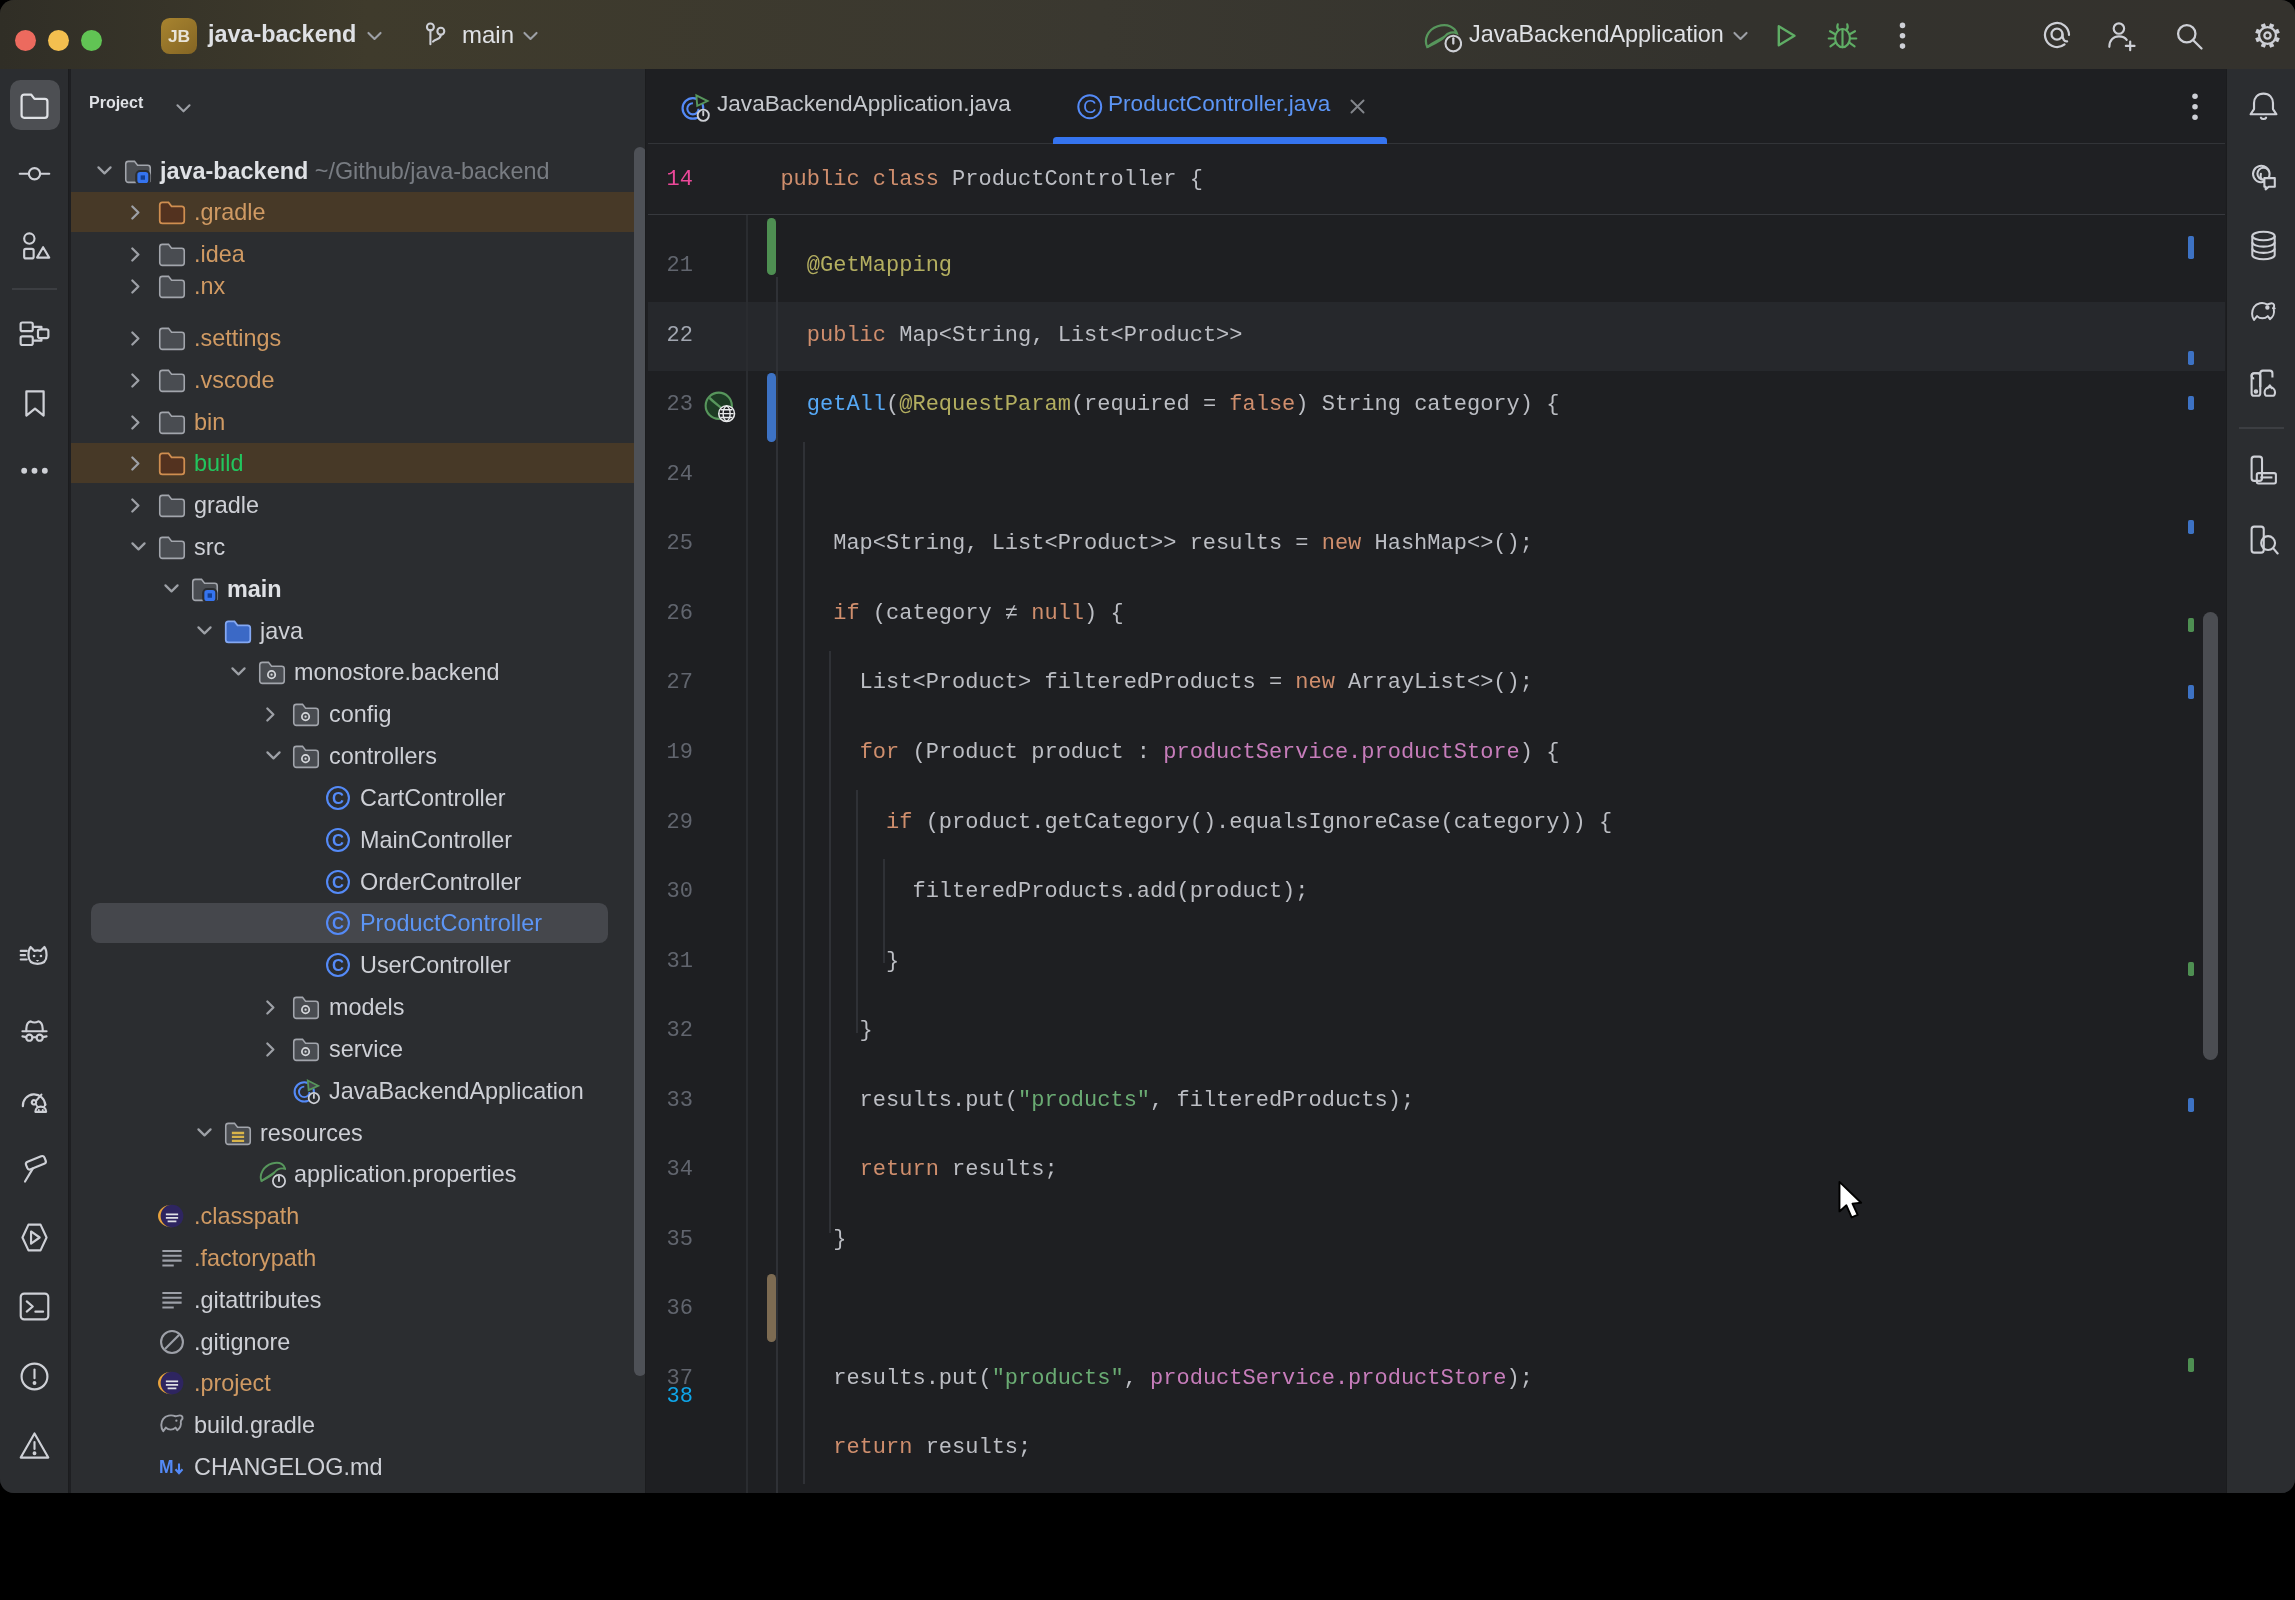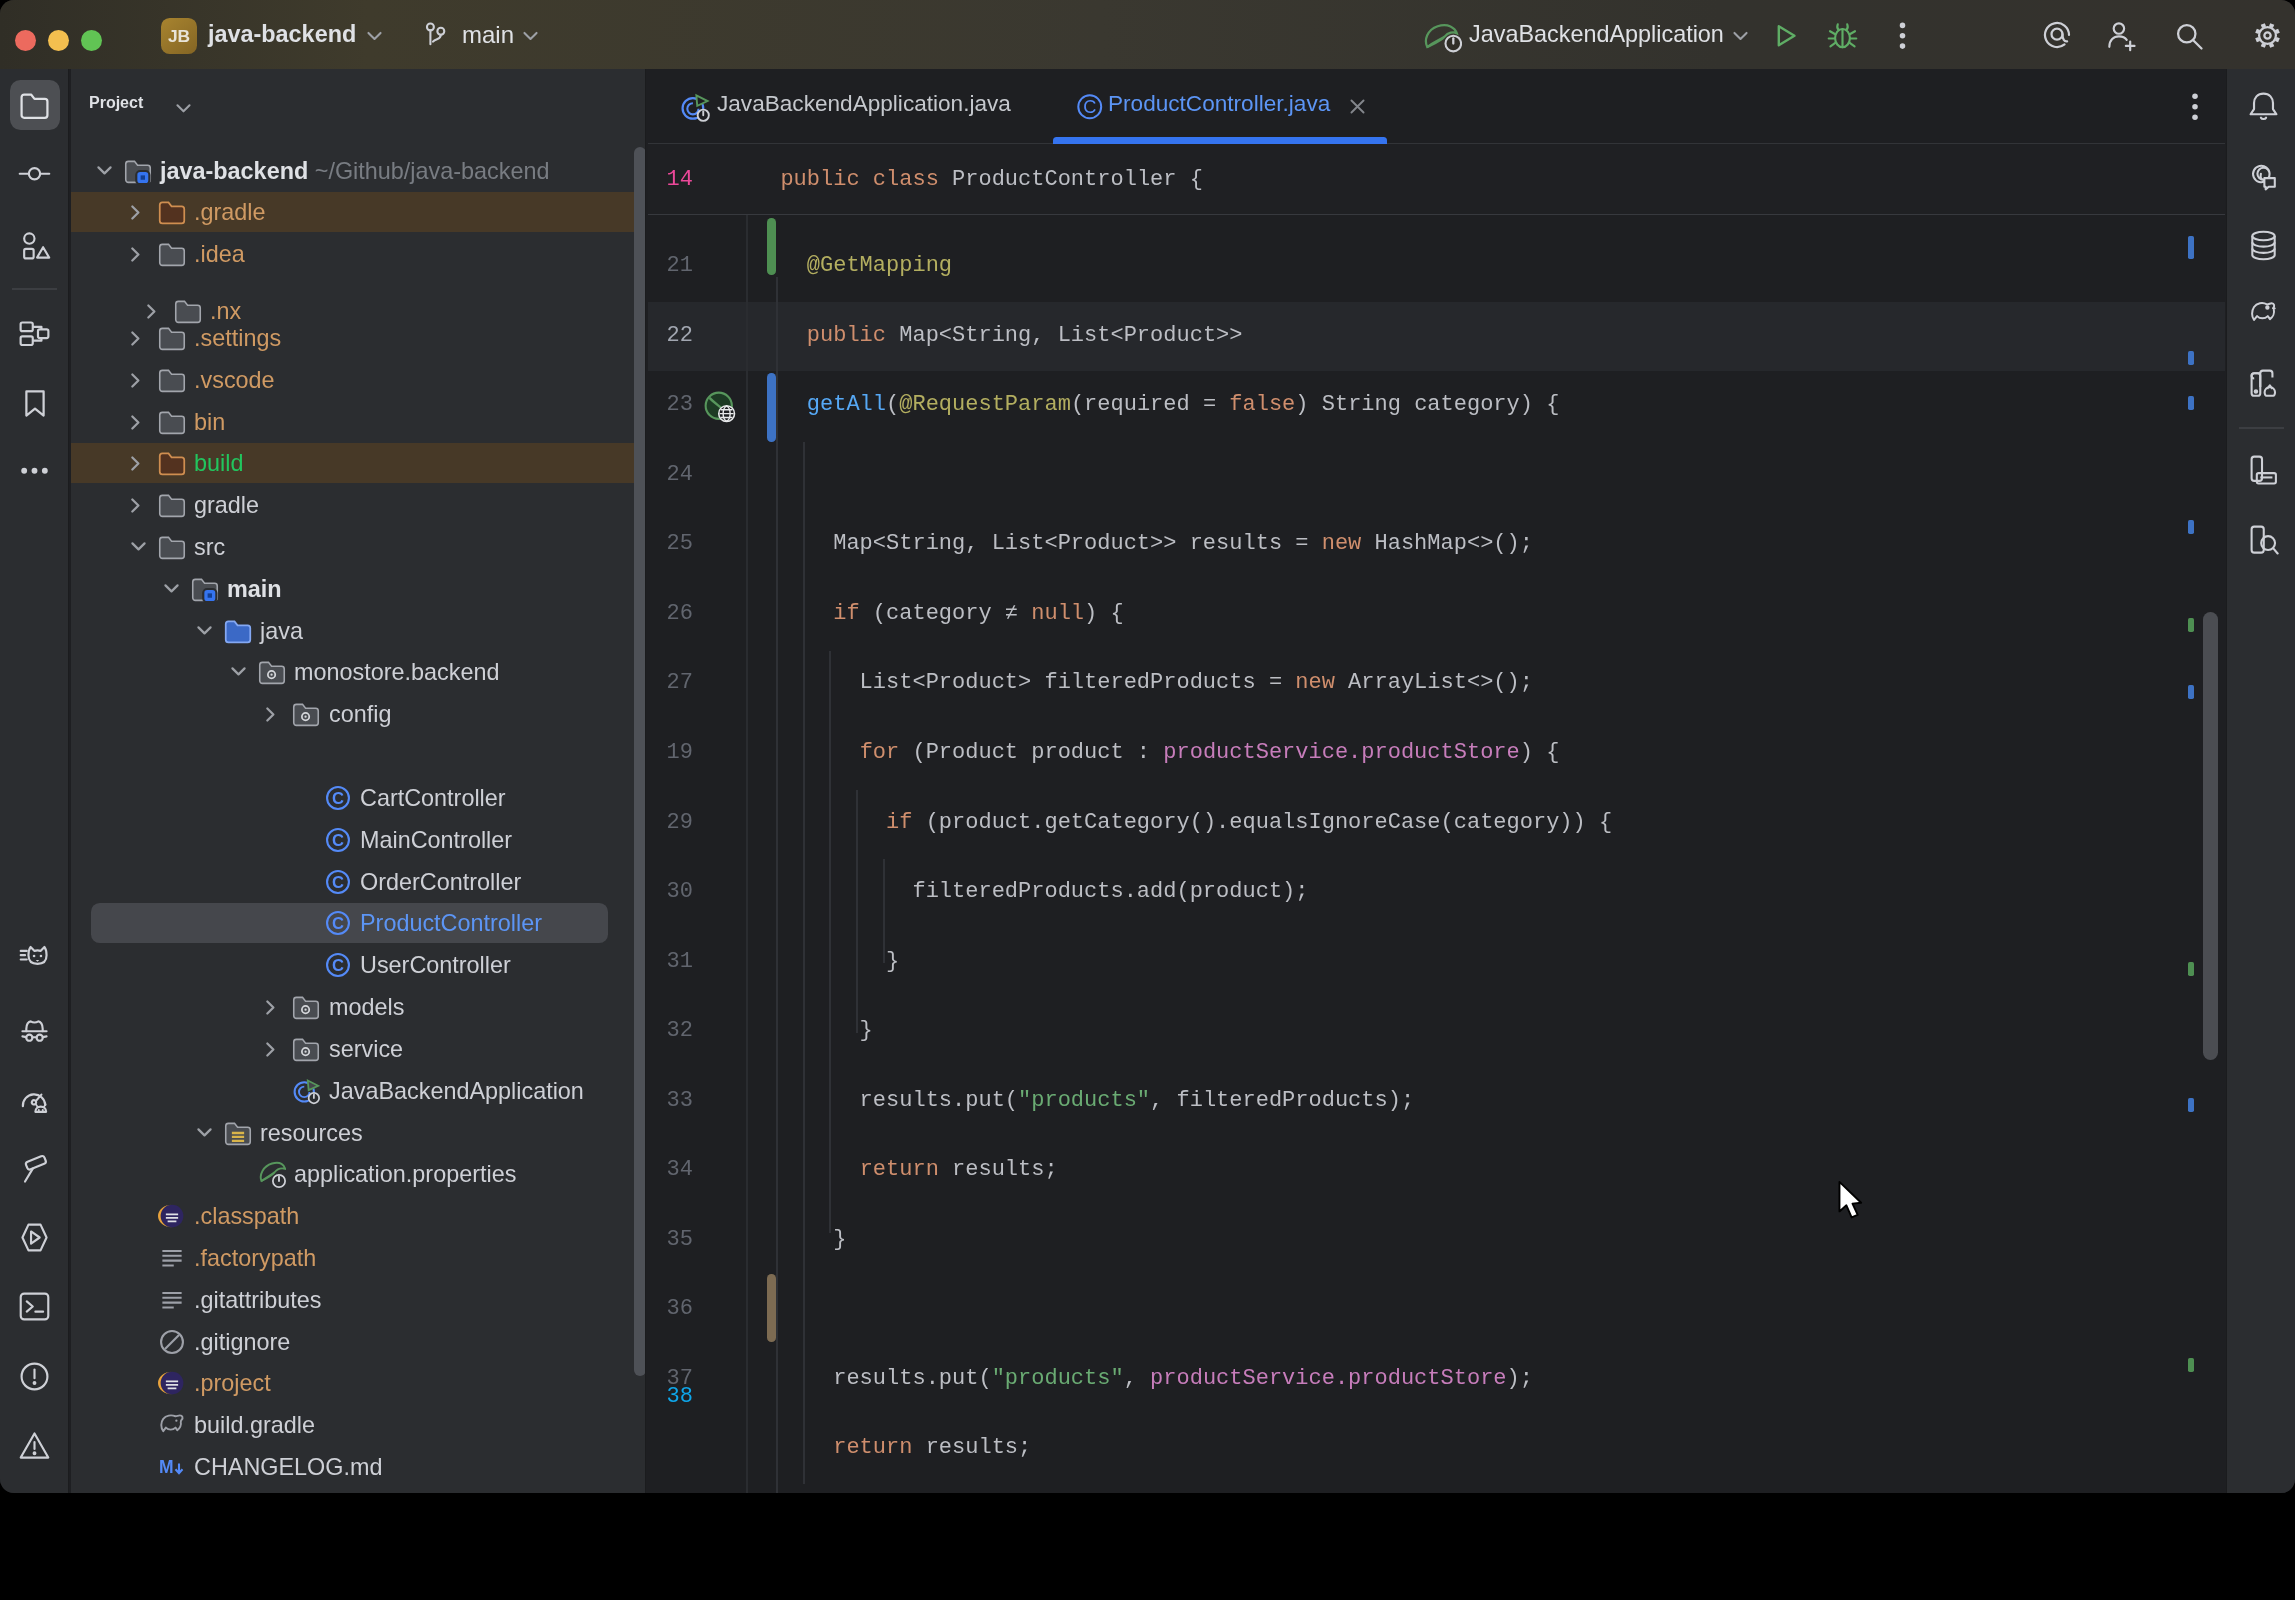--- a/index.html
+++ b/index.html
@@ -211,21 +211,21 @@
       </div>
     <div class="row" style="top:165px;">
         <svg class="abs" style="left:57px;top:9.6px" width="15.6" height="21" viewBox="0 0 18 24">
           <path d="M5 5 l7 7 l-7 7" stroke="#9da0a6" stroke-width="2.6" fill="none" stroke-linecap="round" stroke-linejoin="round"></path>
         </svg>
         <svg class="abs" style="left:87px;top:6px" width="28" height="28" viewBox="0 0 32 32">
           <path d="M2 8 a3 3 0 0 1 3 -3 h7 l3.5 4.5 h11.5 a3 3 0 0 1 3 3 v13.5 a3 3 0 0 1 -3 3 h-22 a3 3 0 0 1 -3 -3 Z" fill="#494c51" stroke="#a2a5ac" stroke-width="1.8"></path>
         </svg>
         <div class="lbl" style="left:123px;color:#d09a63;font-weight:400;">.idea</div>
       </div>
-    <div class="row" style="top:222px;margin-left:16px;">
+    <div class="row" style="top:197px;">
         <svg class="abs" style="left:57px;top:9.6px" width="15.6" height="21" viewBox="0 0 18 24">
           <path d="M5 5 l7 7 l-7 7" stroke="#9da0a6" stroke-width="2.6" fill="none" stroke-linecap="round" stroke-linejoin="round"></path>
         </svg>
         <svg class="abs" style="left:87px;top:6px" width="28" height="28" viewBox="0 0 32 32">
           <path d="M2 8 a3 3 0 0 1 3 -3 h7 l3.5 4.5 h11.5 a3 3 0 0 1 3 3 v13.5 a3 3 0 0 1 -3 3 h-22 a3 3 0 0 1 -3 -3 Z" fill="#494c51" stroke="#a2a5ac" stroke-width="1.8"></path>
         </svg>
         <div class="lbl" style="left:123px;color:#d09a63;font-weight:400;">.nx</div>
       </div>
     <div class="row" style="top:249px;">
         <svg class="abs" style="left:57px;top:9.6px" width="15.6" height="21" viewBox="0 0 18 24">
@@ -316,20 +316,31 @@
     <div class="row" style="top:625px;">
         <svg class="abs" style="left:192px;top:9.6px" width="15.6" height="21" viewBox="0 0 18 24">
           <path d="M5 5 l7 7 l-7 7" stroke="#9da0a6" stroke-width="2.6" fill="none" stroke-linecap="round" stroke-linejoin="round"></path>
         </svg>
         <svg class="abs" style="left:221px;top:6px" width="28" height="28" viewBox="0 0 32 32">
           <path d="M2 8 a3 3 0 0 1 3 -3 h7 l3.5 4.5 h11.5 a3 3 0 0 1 3 3 v13.5 a3 3 0 0 1 -3 3 h-22 a3 3 0 0 1 -3 -3 Z" fill="#494c51" stroke="#a2a5ac" stroke-width="1.8"></path>
           <circle cx="15.5" cy="19" r="4.2" fill="none" stroke="#d5d7db" stroke-width="2"></circle>
           <circle cx="15.5" cy="19" r="1.3" fill="#d5d7db"></circle>
         </svg>
         <div class="lbl" style="left:258px;color:#ced0d6;font-weight:400;">config</div>
+      </div>
+    <div class="row" style="top:667px;">
+        <svg class="abs" style="left:192px;top:12px" width="21" height="15.6" viewBox="0 0 24 18">
+          <path d="M5 5 l7 7 l7 -7" stroke="#9da0a6" stroke-width="2.6" fill="none" stroke-linecap="round" stroke-linejoin="round"></path>
+        </svg>
+        <svg class="abs" style="left:221px;top:6px" width="28" height="28" viewBox="0 0 32 32">
+          <path d="M2 8 a3 3 0 0 1 3 -3 h7 l3.5 4.5 h11.5 a3 3 0 0 1 3 3 v13.5 a3 3 0 0 1 -3 3 h-22 a3 3 0 0 1 -3 -3 Z" fill="#494c51" stroke="#a2a5ac" stroke-width="1.8"></path>
+          <circle cx="15.5" cy="19" r="4.2" fill="none" stroke="#d5d7db" stroke-width="2"></circle>
+          <circle cx="15.5" cy="19" r="1.3" fill="#d5d7db"></circle>
+        </svg>
+        <div class="lbl" style="left:258px;color:#ced0d6;font-weight:400;">controllers</div>
       </div>
     <div class="row" style="top:709px;">
         <svg class="abs" style="left:253px;top:6px;font-size:27px" width="28" height="28" viewBox="0 0 32 32">
           <circle cx="16" cy="16" r="12.5" fill="none" stroke="#548af7" stroke-width="2.4"></circle>
           <text x="16" y="23" font-family="Liberation Sans" font-size="19" font-weight="700" fill="#548af7" text-anchor="middle">C</text>
         </svg>
         <div class="lbl" style="left:289px;color:#ced0d6;font-weight:400;">CartController</div>
       </div>
     <div class="row" style="top:751px;">
         <svg class="abs" style="left:253px;top:6px;font-size:27px" width="28" height="28" viewBox="0 0 32 32">

